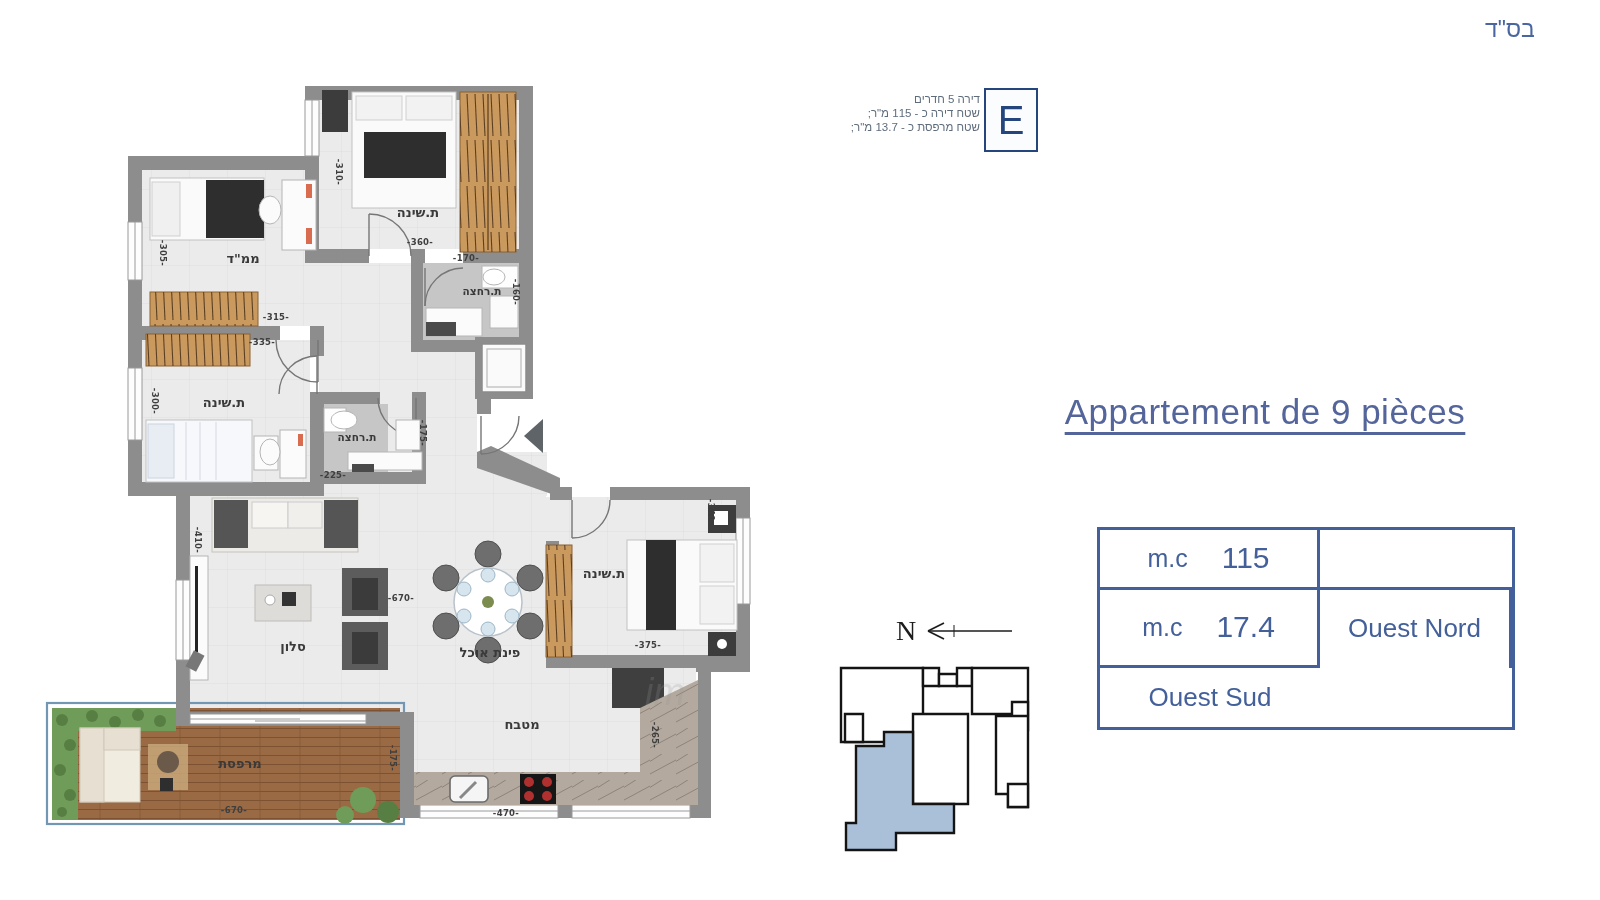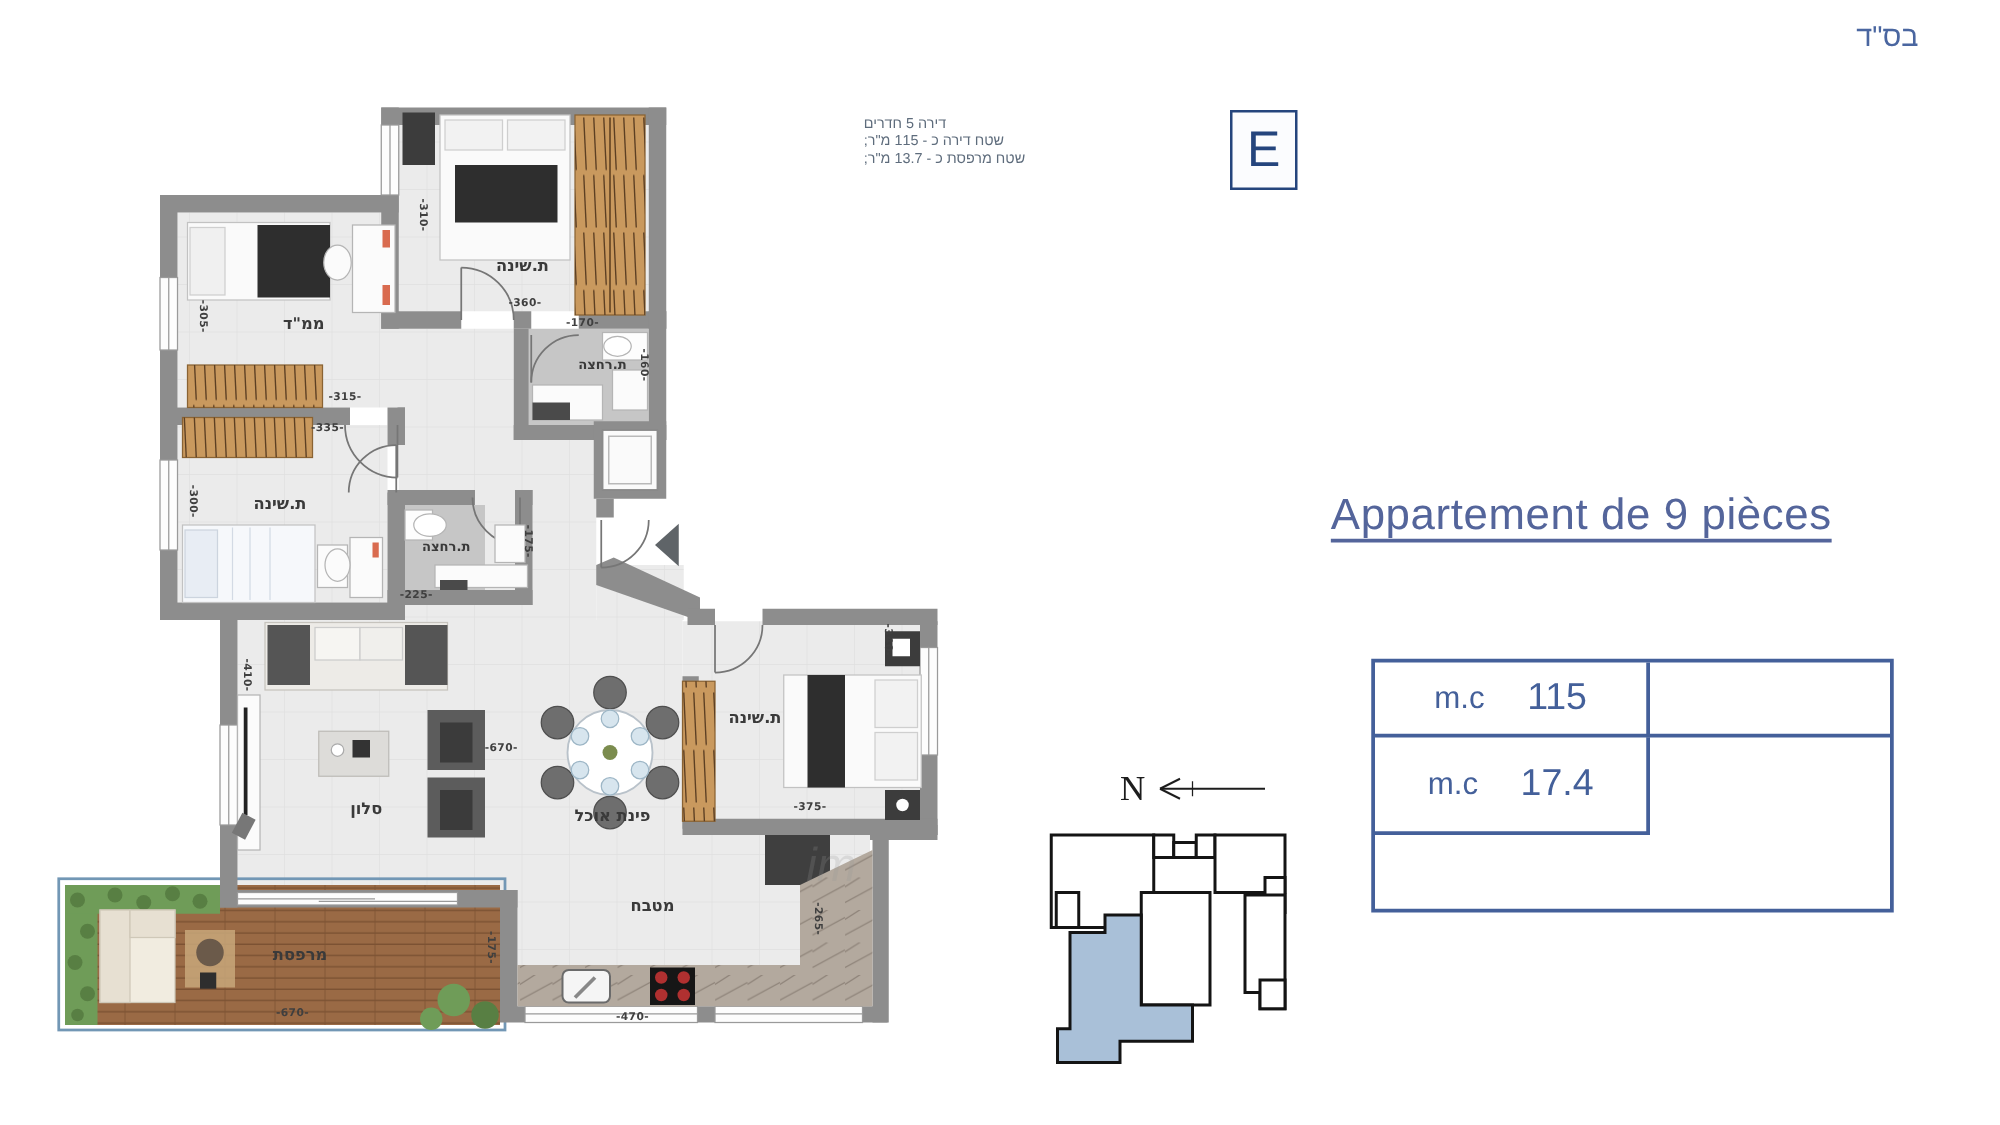--- a/index.html
+++ b/index.html
@@ -6,21 +6,21 @@
     --accent:#44609a; --deep:#25457d; --wall:#8d8d8d; --floor:#ebebeb;
     --wood:#c9995e; --deck:#9a6a45; --hedge:#6f9c58; --hl:#a9c0d8; --dim:#3f3f3f;
   }
   *{margin:0;padding:0;box-sizing:border-box;}
   html,body{width:1600px;height:900px;background:#fff;overflow:hidden;
     font-family:"Liberation Sans","DejaVu Sans",sans-serif;}
   .abs{position:absolute;}
 
   
   #bsd{left:1485px;top:16px;font-size:23px;color:#4a66a0;}
-  #info-block{left:691px;top:93px;width:262px;text-align:left;direction:rtl;
+  #info-block{left:718px;top:93px;width:262px;text-align:right;direction:rtl;
     color:#5e6c7c;font-size:11.5px;line-height:13.8px;}
   #unit-box{left:984px;top:88px;width:54px;height:64px;border:2.5px solid var(--deep);
     background:#fbfcfe;display:flex;align-items:center;justify-content:center;
     color:var(--deep);font-size:40px;font-weight:400;}
   #plan-title{left:1005px;top:392px;width:520px;text-align:center;color:#54659b;
     font-size:35px;letter-spacing:.5px;}
   #plan-title span{text-decoration:underline;text-decoration-thickness:2.5px;text-underline-offset:8px;}
 
   
   #spec-table{left:1097px;top:527px;width:418px;height:203px;border:3px solid var(--accent);
@@ -393,20 +393,26 @@
     <span class="mlabel">m.c</span>
     <span class="mval">115</span>
   </div>
   <div class="cell rb">
     <span></span>
   </div>
   <div class="cell cl rb">
     <span class="mlabel">m.c</span>
     <span class="mval">17.4</span>
   </div>
+  <div class="cell cl">
+    <span>Ouest Nord</span>
+  </div>
+  <div class="cell">
+    <span>Ouest Sud</span>
+  </div>
 </div>
 
 <svg class="abs" id="compass" viewBox="0 0 135 42">
   <text x="8" y="32" font-family="Liberation Serif, DejaVu Serif, serif" font-size="28" fill="#1d1d1d">N</text>
   <g stroke="#1d1d1d" stroke-width="1.6" fill="none">
     <line x1="40" y1="23" x2="124" y2="23"></line>
     <line x1="40" y1="23" x2="56" y2="15"></line>
     <line x1="40" y1="23" x2="56" y2="31"></line>
     <line x1="66" y1="17" x2="66" y2="29" stroke-width="1"></line>
   </g>

